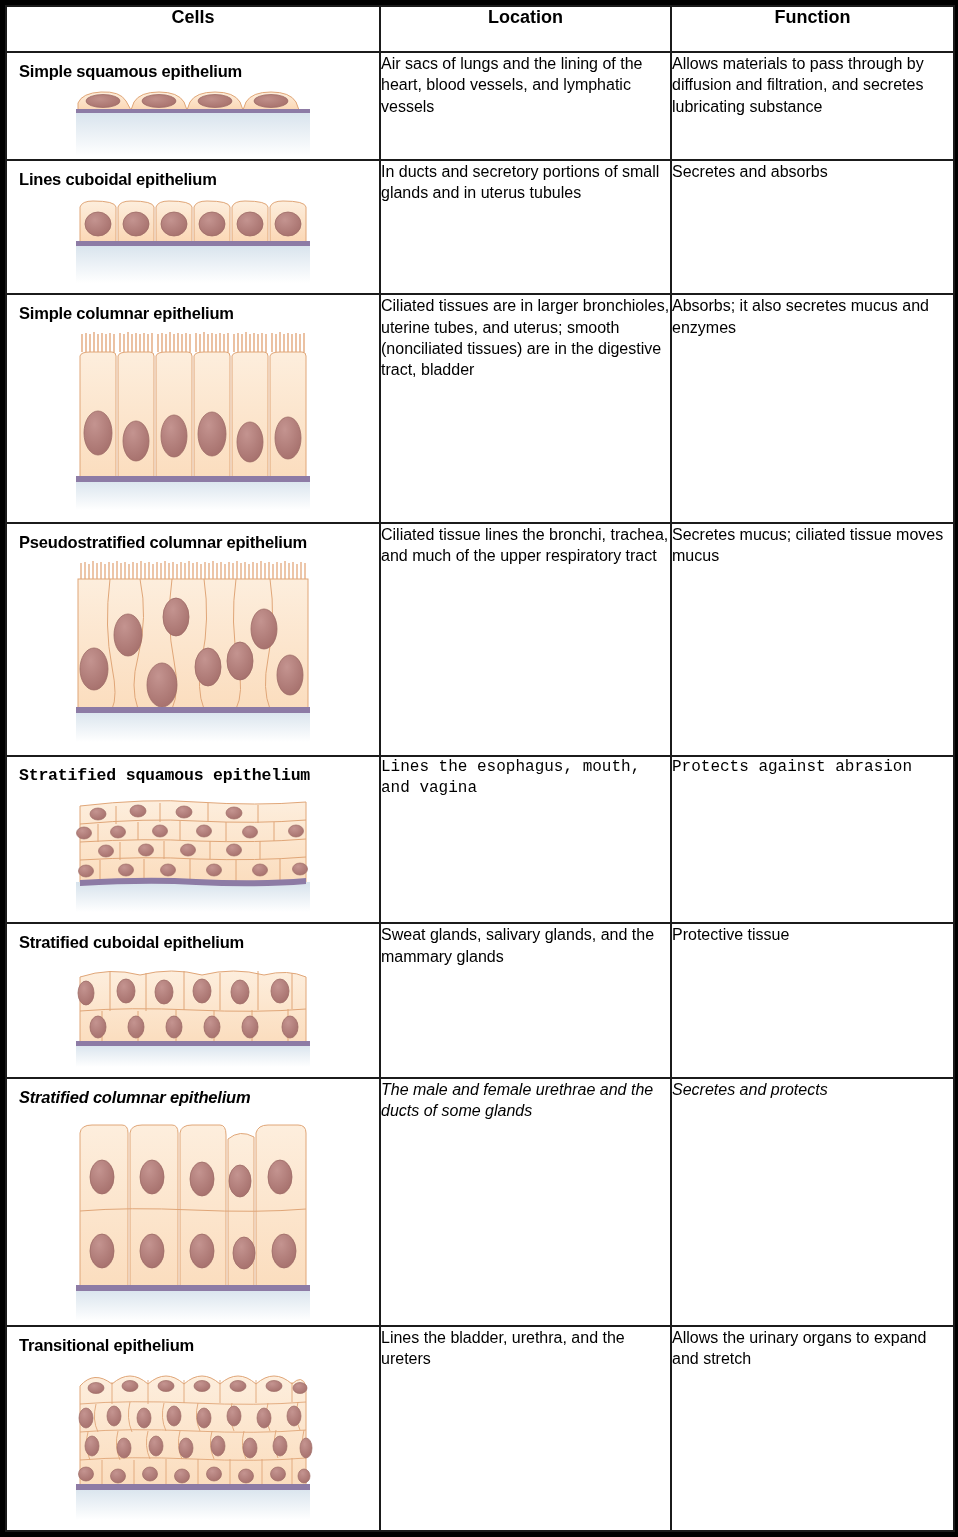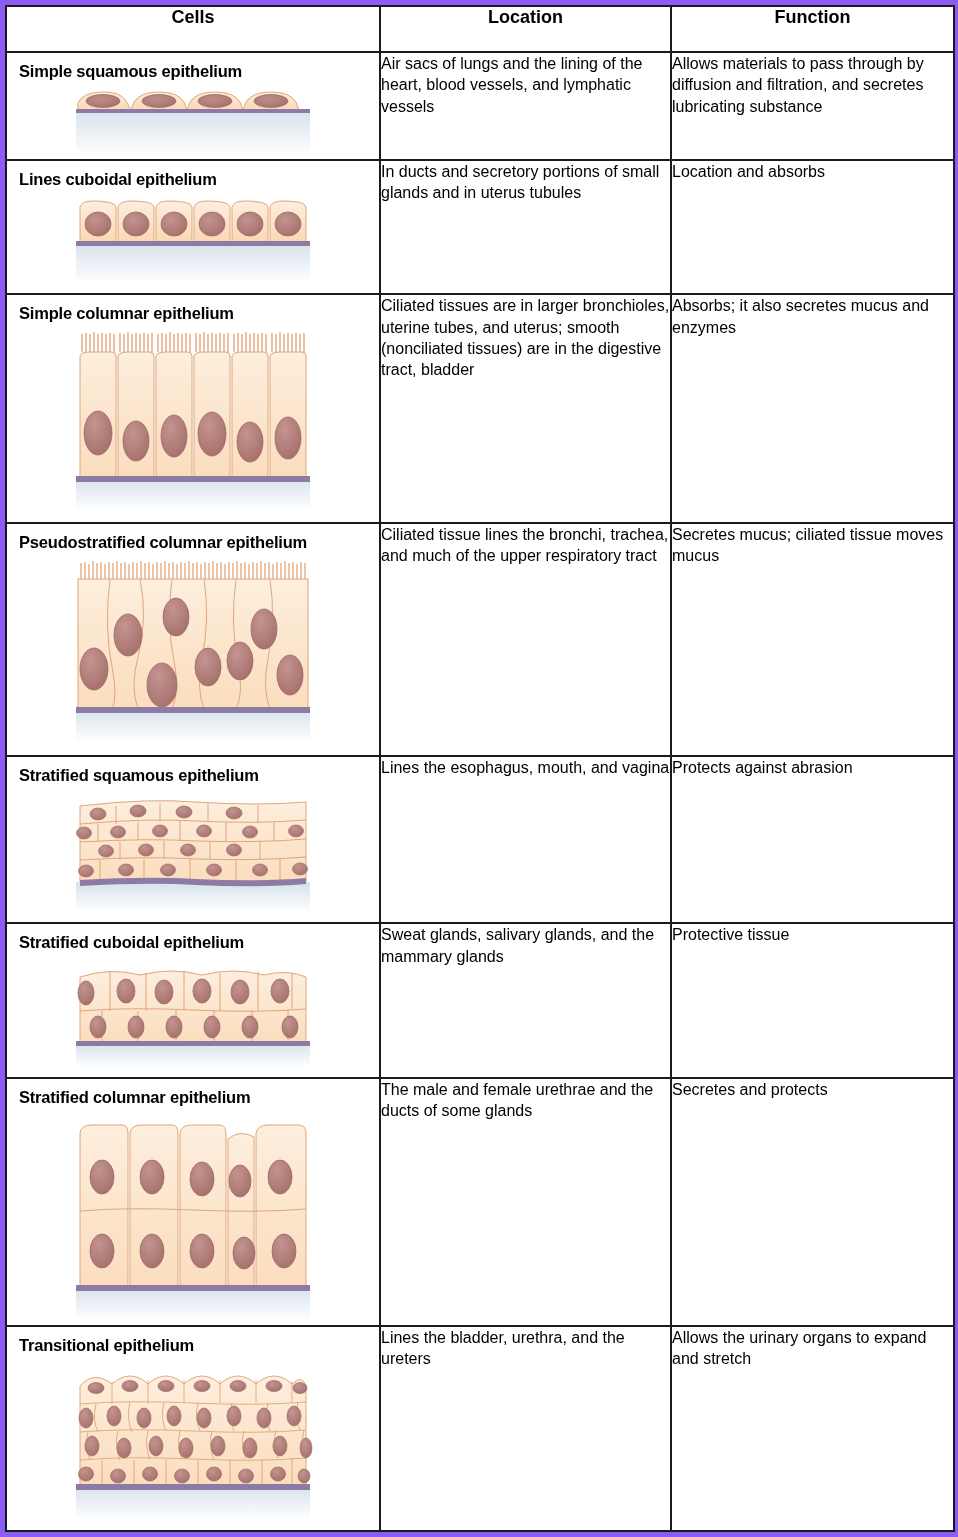--- a/index.html
+++ b/index.html
@@ -8,21 +8,21 @@
     width: 958px;
     height: 1537px;
     background: #ffffff;
     font-family: "Liberation Sans", sans-serif;
     overflow: hidden;
   }
 
   .figure-frame {
     width: 958px;
     height: 1537px;
-    border: 5px solid #8b5cf6;
+    border: 5px solid #000000;
     background: #ffffff;
     padding: 0;
   }
 
   table.tissue-table {
     width: 100%;
     height: 100%;
     border-collapse: collapse;
     table-layout: fixed;
   }
@@ -72,23 +72,23 @@
     justify-content: center;
   }
 
   svg.tissue-art { display: block; }
 
   
   tr.r0 td { height: 106px; }
   tr.r1 td { height: 133px; }
   tr.r2 td { height: 225px; }
   tr.r3 td { height: 230px; }
-  tr.r4 td { height: 165px; }
+  tr.r4 td { height: 165px; font-family: Liberation Mono, monospace; }
   tr.r5 td { height: 152px; }
-  tr.r6 td { height: 222px; }
+  tr.r6 td { height: 222px; font-style: italic; }
   tr.r7 td { height: 202px; border-radius: 20px; }
 </style>
 </head>
 <body>
 
 <div class="figure-frame">
   <table class="tissue-table">
     <colgroup>
       <col class="c-cells">
         <col class="c-location">
@@ -177,21 +177,21 @@
                 <ellipse cx="106" cy="31" rx="13" ry="12"></ellipse>
                 <ellipse cx="144" cy="31" rx="13" ry="12"></ellipse>
                 <ellipse cx="182" cy="31" rx="13" ry="12"></ellipse>
                 <ellipse cx="220" cy="31" rx="13" ry="12"></ellipse>
               </g>
               <rect x="8" y="48" width="234" height="5" fill="#8d7ba5"></rect>
             </svg>
           </div>
         </td>
         <td class="text-cell">In ducts and secretory portions of small glands and in uterus tubules</td>
-        <td class="text-cell">Location and absorbs</td>
+        <td class="text-cell">Secretes and absorbs</td>
       </tr>
 
       <tr class="r2">
         <td>
           <div class="cell-name">Simple columnar epithelium</div>
           <div class="art-wrap">
             <svg class="tissue-art" width="250" height="182" viewBox="0 0 250 182">
               <defs>
                 <linearGradient id="ct2" x1="0" y1="0" x2="0" y2="1">
                   <stop offset="0" stop-color="#d6e2ec"></stop>

